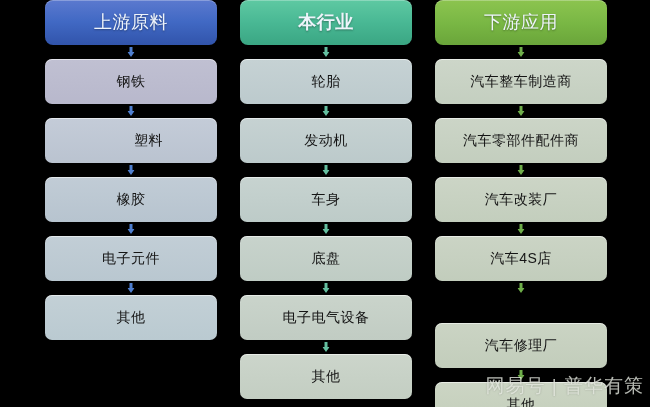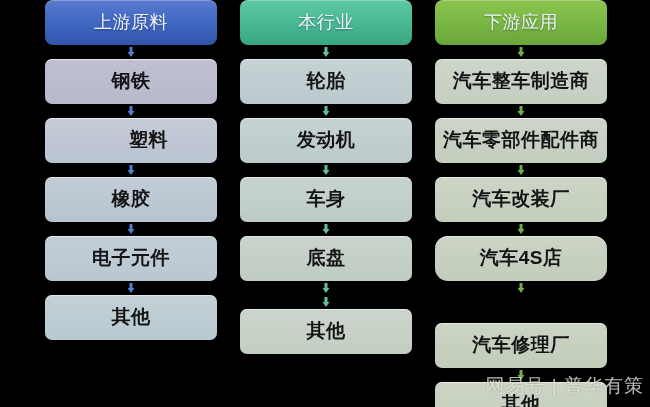--- a/index.html
+++ b/index.html
@@ -58,31 +58,32 @@
     border-radius: 8px;
   }
 
   .header-0 {
     background: linear-gradient(to bottom, #5b79cf 0%, #4169c4 48%, #3154ab 100%);
     box-shadow: inset 0 1px 0 rgba(255,255,255,0.28);
   }
   .header-1 {
     background: linear-gradient(to bottom, #5ec9a2 0%, #49b894 50%, #3aa683 100%);
     box-shadow: inset 0 1px 0 rgba(255,255,255,0.28);
+    font-weight: bold;
   }
   .header-2 {
     background: linear-gradient(to bottom, #8cc44f 0%, #79b744 52%, #6aa53a 100%);
     box-shadow: inset 0 1px 0 rgba(255,255,255,0.28);
     text-align: center;
   }
 
   .item-node {
     color: #151515;
-    font-size: 19px;
-    font-weight: 700;
+    font-size: 14px;
+    font-weight: 400;
     box-shadow: inset 0 1px 0 rgba(255,255,255,0.55),
                 0 1px 1px rgba(0,0,0,0.35);
   }
 
   
   .c0-i0 { background: linear-gradient(to bottom, #c0c0d2 0%, #b8b8cc 100%); }
   .c0-i1 { background: linear-gradient(to bottom, #c4ccd8 0%, #bac3d0 100%); padding-left: 35px; }
   .c0-i2 { background: linear-gradient(to bottom, #c1ccd6 0%, #b7c4cf 100%); }
   .c0-i3 { background: linear-gradient(to bottom, #c2ced6 0%, #b9c7d0 100%); }
   .c0-i4 { background: linear-gradient(to bottom, #c3d0d6 0%, #bacad1 100%); }
@@ -92,21 +93,21 @@
   .c1-i1 { background: linear-gradient(to bottom, #c6d2d2 0%, #bccacb 100%); }
   .c1-i2 { background: linear-gradient(to bottom, #c7d3d0 0%, #bdcbc8 100%); }
   .c1-i3 { background: linear-gradient(to bottom, #c8d3cc 0%, #bfccc4 100%); }
   .c1-i4 { background: linear-gradient(to bottom, #cad4cb 0%, #c1ccc3 100%); }
   .c1-i5 { background: linear-gradient(to bottom, #ccd5cb 0%, #c3cec2 100%); }
 
   
   .c2-i0 { background: linear-gradient(to bottom, #cdd6c9 0%, #c4cfc0 100%); }
   .c2-i1 { background: linear-gradient(to bottom, #ccd5c7 0%, #c3cebe 100%); }
   .c2-i2 { background: linear-gradient(to bottom, #ccd5c6 0%, #c3cebd 100%); }
-  .c2-i3 { background: linear-gradient(to bottom, #cbd4c5 0%, #c2cdbc 100%); border-radius: 13px; }
+  .c2-i3 { background: linear-gradient(to bottom, #cbd4c5 0%, #c2cdbc 100%); }
   .c2-i4 { background: linear-gradient(to bottom, #cbd4c4 0%, #c2cdbb 100%); margin-top: 28px; }
   .c2-i5 { background: linear-gradient(to bottom, #ccd5c4 0%, #c3ceba 100%); }
 
   .connector {
     height: 14px;
     position: relative;
   }
   .connector .arrow {
     position: absolute;
     left: 50%;
@@ -219,20 +220,21 @@
         </span>
       </div>
       <div class="node item-node c1-i3">底盘</div>
       <div class="connector">
         <span class="arrow">
           <svg width="7" height="10" viewBox="0 0 7 10">
             <path d="M2 0 H5 V5 H7 L3.5 10 L0 5 H2 Z" fill="#64bfa0"></path>
           </svg>
         </span>
       </div>
+      <div class="node item-node c1-i4">电子电气设备</div>
       <div class="connector">
         <span class="arrow">
           <svg width="7" height="10" viewBox="0 0 7 10">
             <path d="M2 0 H5 V5 H7 L3.5 10 L0 5 H2 Z" fill="#64bfa0"></path>
           </svg>
         </span>
       </div>
       <div class="node item-node c1-i5">其他</div>
     </div>
     <div class="column col-0">

